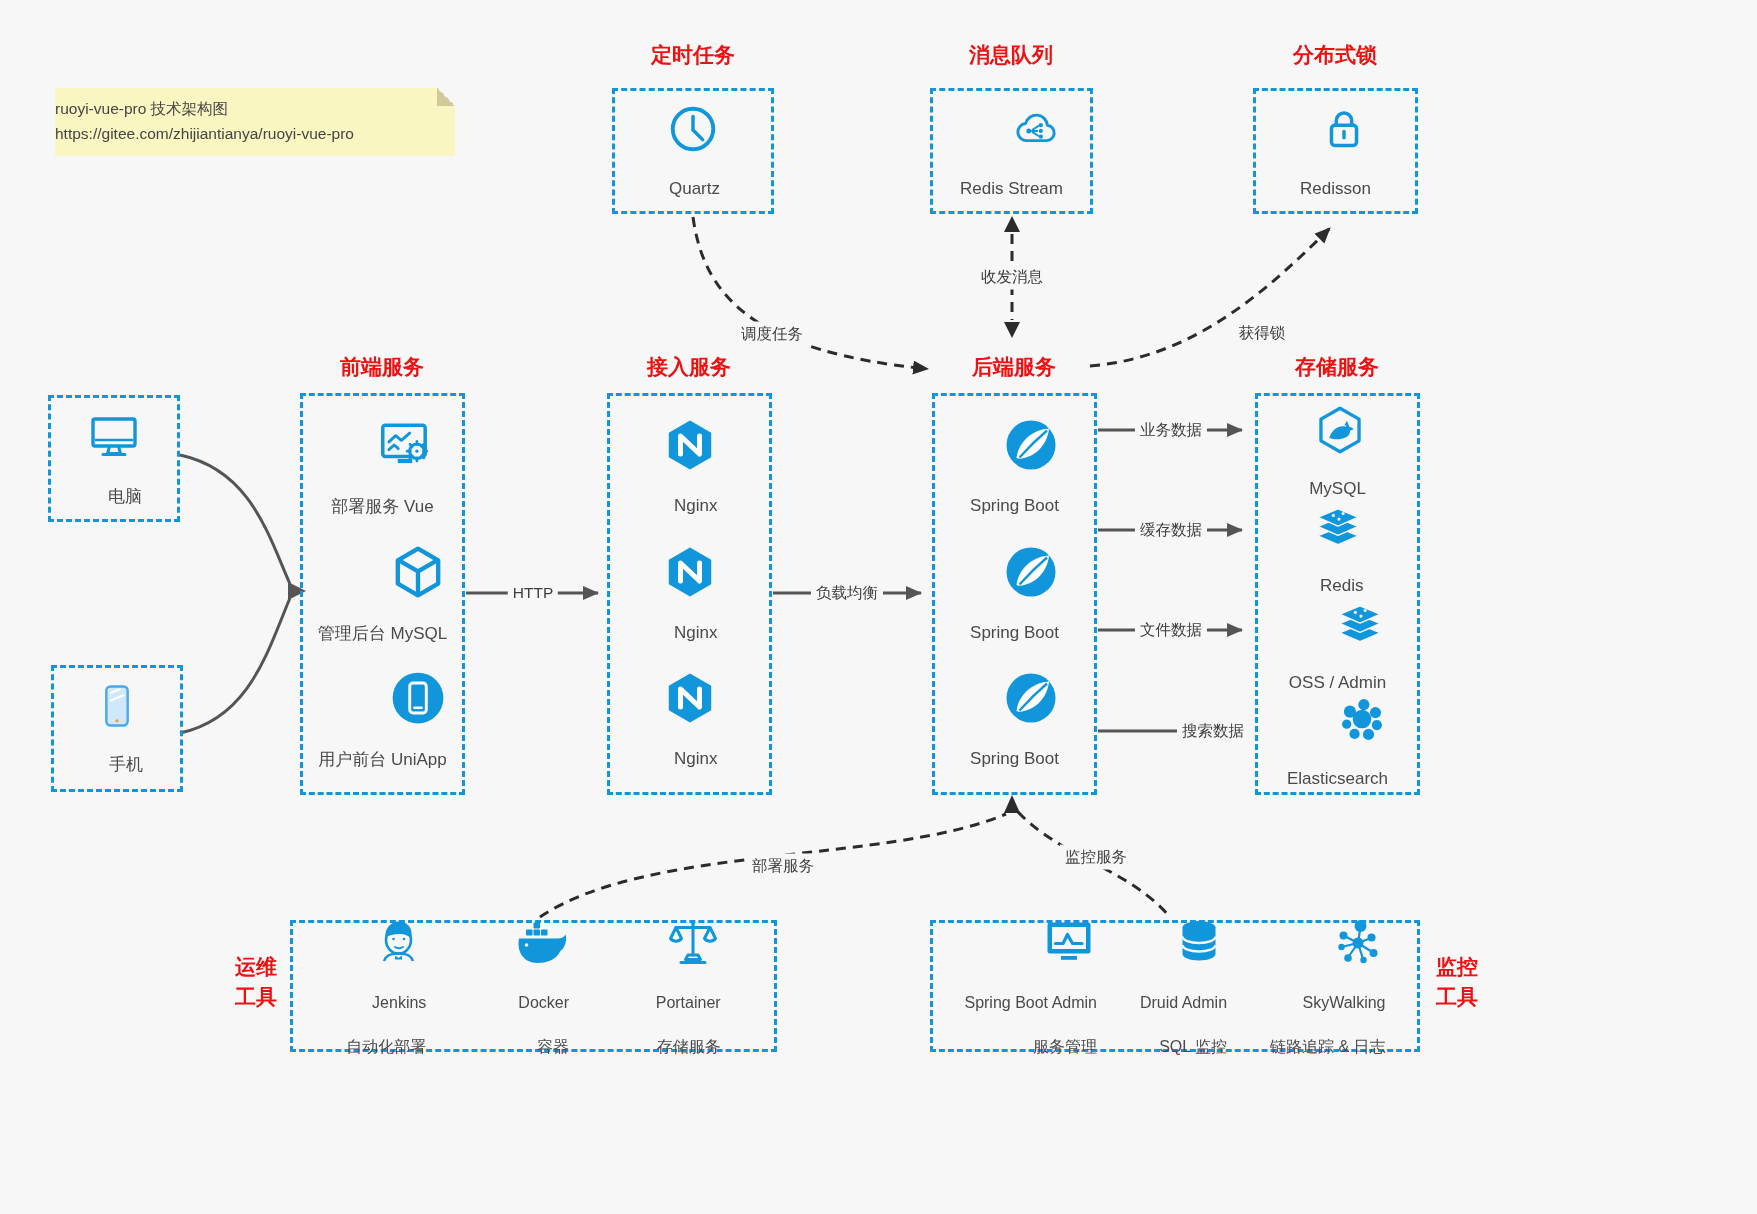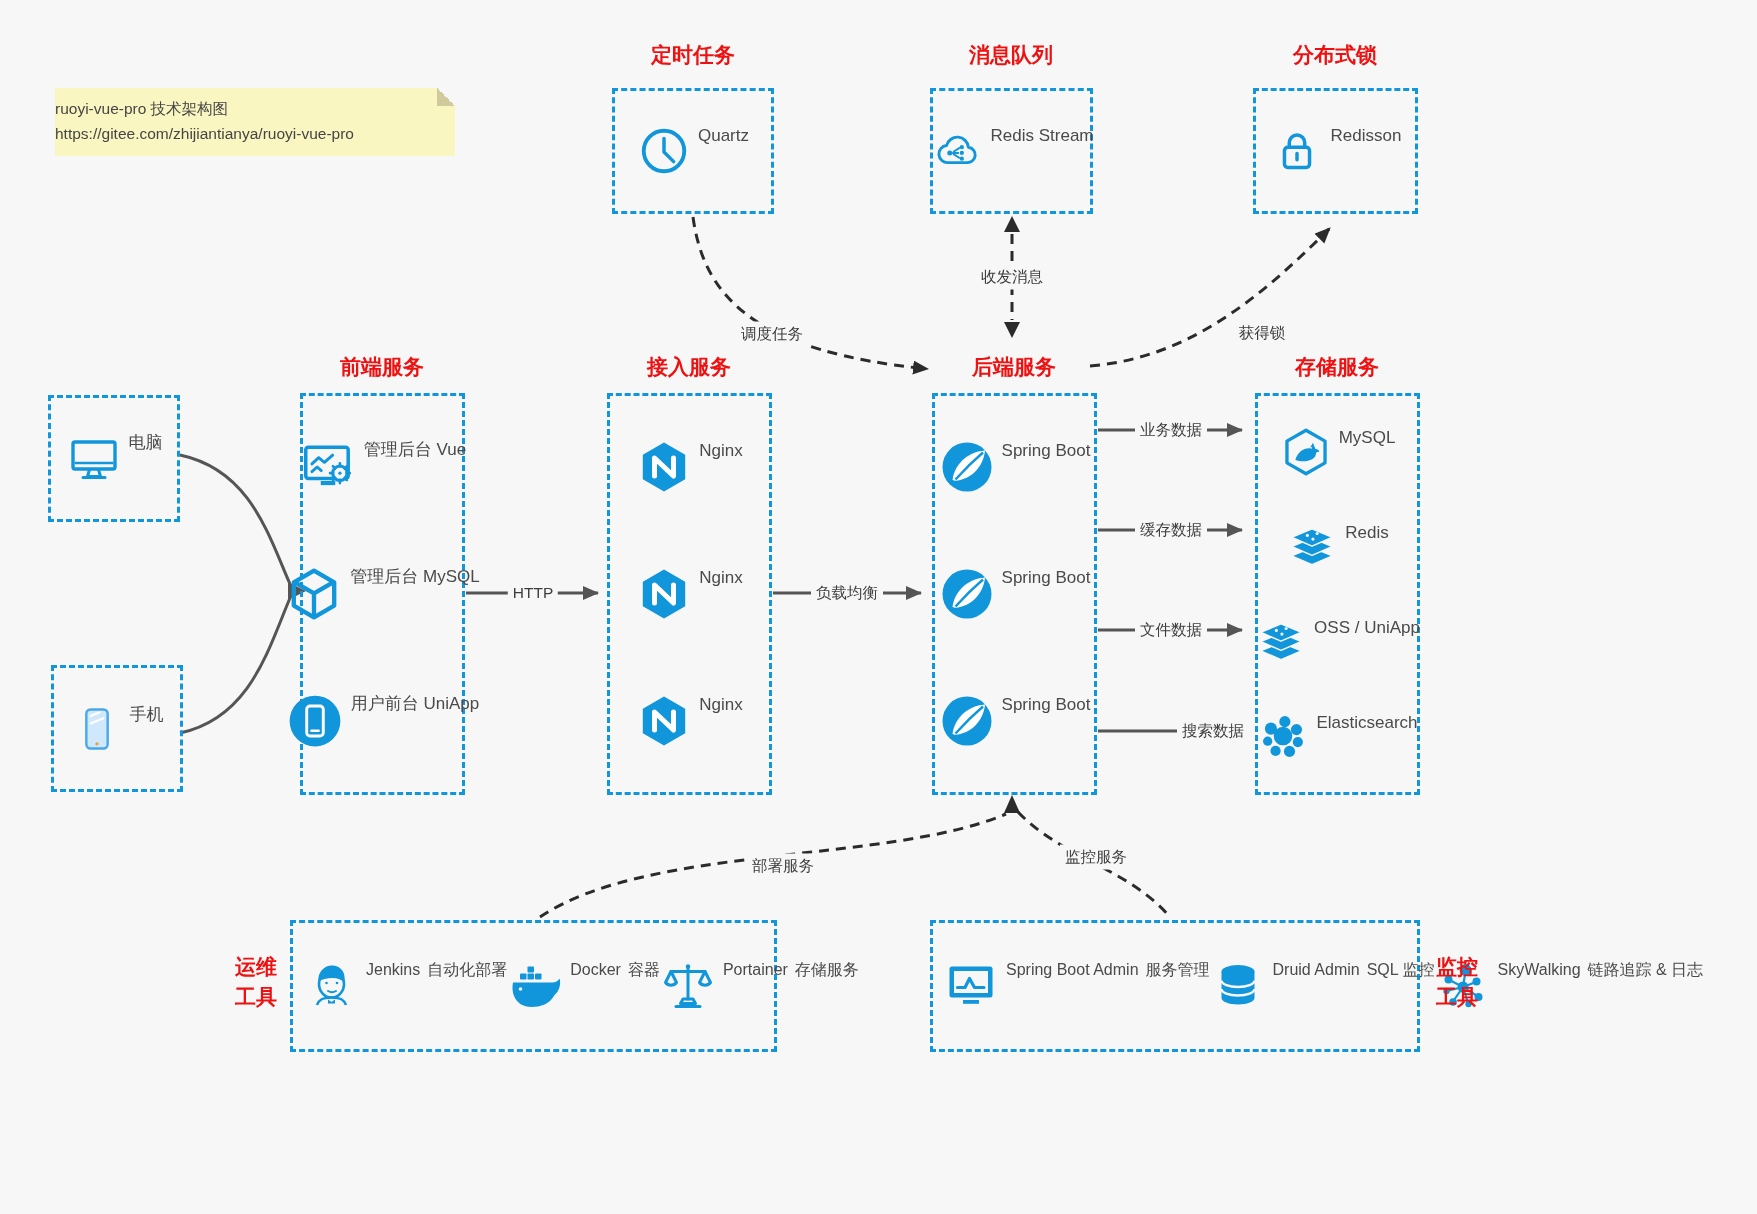--- a/index.html
+++ b/index.html
@@ -5,21 +5,21 @@
   html,body{margin:0;padding:0;background:#f7f7f7;}
   .canvas{position:relative;width:1757px;height:1214px;background:#f7f7f7;
           font-family:"Liberation Sans","DejaVu Sans",sans-serif;overflow:hidden;}
   svg.edges{position:absolute;left:0;top:0;width:1757px;height:1214px;pointer-events:none;}
   .group{position:absolute;border:3px dashed #1296db;display:flex;align-items:center;
          justify-content:space-around;box-sizing:border-box;}
   .group.v{flex-direction:column;padding:8px 0;}
   .group.h{flex-direction:row;padding:0 10px;}
   .group-title{position:absolute;color:#ee1111;font-weight:bold;font-size:21px;
                white-space:nowrap;transform:translateX(-50%);line-height:1.42;text-align:center;}
-  .node{display:flex;flex-direction:row;align-items:flex-start;gap:7px;}
+  .node{display:flex;flex-direction:column;align-items:flex-end;gap:21px;}
   .node .icon{display:block;line-height:0;}
   .node .icon svg{width:100%;height:100%;}
   .node-label{color:#4a4a4a;font-size:17px;text-align:center;line-height:1.4;white-space:nowrap;}
   .h .node-label{font-size:16px;line-height:1.45;}
   .edge-label{position:absolute;transform:translate(-50%,-50%);background:#f7f7f7;
               color:#3d3d3d;font-size:15.5px;padding:2px 5px;white-space:nowrap;z-index:3;}
   .note{position:absolute;left:55px;top:88px;width:400px;box-sizing:border-box;
         background:#faf6c1;color:#454545;font-size:15.5px;line-height:1.6;
         padding:9px 0;z-index:2;}
   .note .fold{position:absolute;right:0;top:0;width:18px;height:18px;
@@ -126,21 +126,21 @@
             <rect x="6.5" y="9" width="41" height="30" rx="2.5" fill="none" stroke="#1296db" stroke-width="3.4"></rect>
             <path d="M12.5 25 l6.5 -6 5.5 4.5 8 -7" fill="none" stroke="#1296db" stroke-width="2.8" stroke-linecap="round" stroke-linejoin="round"></path>
             <path d="M12.5 32.5 l5 -4.5 4 3.5" fill="none" stroke="#1296db" stroke-width="2.8" stroke-linecap="round" stroke-linejoin="round"></path>
             <circle cx="39.5" cy="34" r="7" fill="#f7f7f7" stroke="#1296db" stroke-width="3"></circle>
             <circle cx="39.5" cy="34" r="1.6" fill="#1296db"></circle>
             <g stroke="#1296db" stroke-width="2.6" stroke-linecap="round">
               <path d="M39.5 24.5 v3 M39.5 40.5 v3 M30 34 h3 M46 34 h3 M32.8 27.3 l2.1 2.1 M44.1 38.6 l2.1 2.1 M32.8 40.7 l2.1 -2.1 M44.1 29.4 l2.1 -2.1"></path>
             </g>
             <path d="M21 43.5 h14" stroke="#1296db" stroke-width="4"></path>
           </svg></div>
-        <div class="node-label">管理后台 Vue</div>
+        <div class="node-label">部署服务 Vue</div>
       </div>
       <div class="node">
         <div class="icon" style="width: 58px; height: 58px;"><svg viewBox="0 0 56 56">
             <polygon points="28,5.5 47.5,16.8 47.5,39.2 28,50.5 8.5,39.2 8.5,16.8" fill="none" stroke="#1296db" stroke-width="4.2" stroke-linejoin="round"></polygon>
             <path d="M28 49 V27.5 M28 27.5 L10 17 M28 27.5 L46 17" fill="none" stroke="#1296db" stroke-width="4.2" stroke-linecap="round"></path>
           </svg></div>
         <div class="node-label">管理后台 MySQL</div>
       </div>
       <div class="node">
         <div class="icon" style="width: 58px; height: 58px;"><svg viewBox="0 0 56 56">
@@ -229,21 +229,21 @@
         <div class="icon" style="width: 52px; height: 52px;"><svg viewBox="0 0 56 56">
             <g fill="#1296db" stroke="#f7f7f7" stroke-width="1.6" stroke-linejoin="round">
               <polygon points="28,28.5 50,37.5 28,47 6,37.5"></polygon>
               <polygon points="28,18.5 50,27.5 28,37 6,27.5"></polygon>
               <polygon points="28,8.5 50,17.5 28,27 6,17.5"></polygon>
             </g>
             <circle cx="23" cy="15.5" r="1.7" fill="#f7f7f7"></circle>
             <circle cx="33.5" cy="13.5" r="1.7" fill="#f7f7f7"></circle>
             <circle cx="29" cy="19.5" r="1.7" fill="#f7f7f7"></circle>
           </svg></div>
-        <div class="node-label">OSS / UniApp</div>
+        <div class="node-label">OSS / Admin</div>
       </div>
       <div class="node">
         <div class="icon" style="width: 52px; height: 52px;"><svg viewBox="0 0 56 56">
             <g fill="#1296db">
               <circle cx="28" cy="27" r="10"></circle>
               <circle cx="15" cy="19" r="6.5"></circle>
               <circle cx="30" cy="11.5" r="6"></circle>
               <circle cx="42.5" cy="20" r="6"></circle>
               <circle cx="44" cy="33.5" r="5.5"></circle>
               <circle cx="35" cy="43.5" r="6"></circle>

